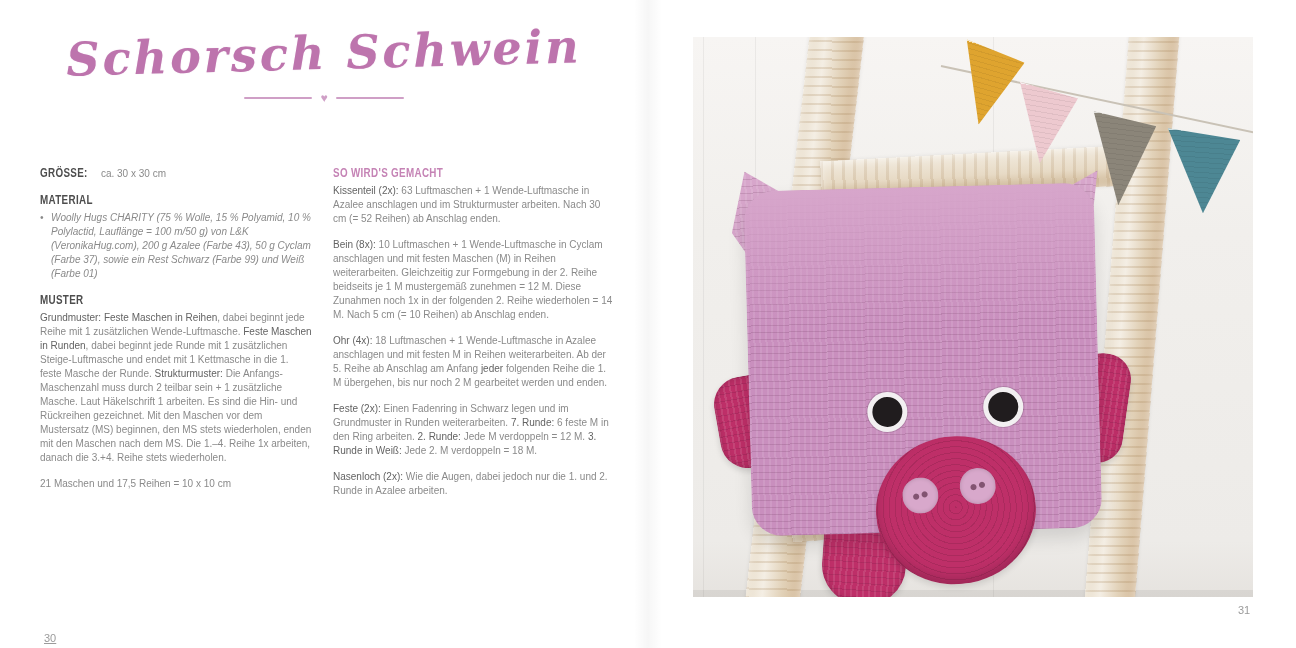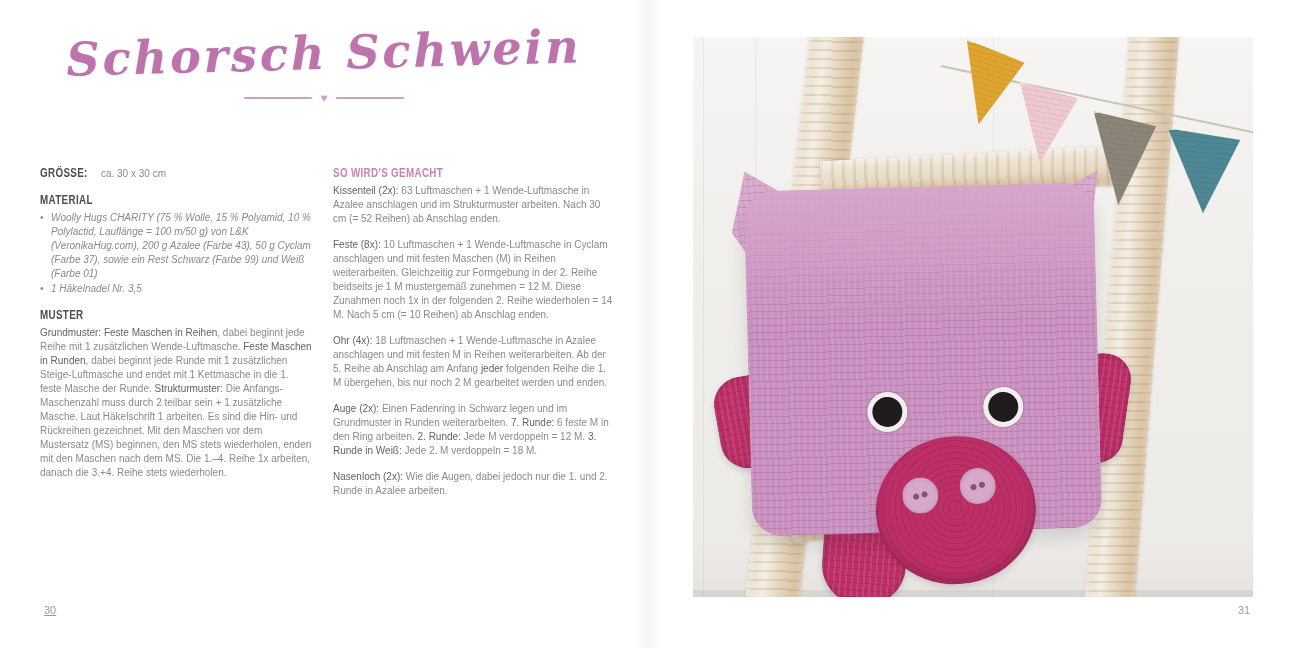--- a/index.html
+++ b/index.html
@@ -34,21 +34,21 @@
   .sec-heading.pink{color:var(--accent-pink);}
   .inline-val{font-size:10px;color:var(--body-color);}
   .b{font-weight:400;color:var(--bold-color);}
   p.block{margin:0 0 12px 0;}
   .h-row{margin:12px 0 3px 0;}
   .h-row:first-child{margin-top:0;}
   ul.mat{list-style:none;margin:0;padding:0;}
   ul.mat li{position:relative;padding-left:11px;margin:0 0 1px 0;font-style:italic;}
   ul.mat li::before{content:"•";position:absolute;left:0;top:0;color:var(--body-color);}
   .page-num{position:absolute;font-size:11px;color:#9b9b9b;}
-  .page-num.left{left:44px;top:604px;text-decoration:underline;}
+  .page-num.left{left:44px;top:632px;text-decoration:underline;}
   .page-num.right{left:1238px;top:604px;}
 
   
   .photo{
     position:absolute;left:693px;top:37px;width:560px;height:560px;overflow:hidden;
     background:linear-gradient(180deg,#f7f5f3,var(--wall) 35%,#edebe8 90%,#e6e3df);
   }
   .seam{position:absolute;top:0;width:1px;height:100%;background:rgba(0,0,0,.05);}
   .baseboard{position:absolute;left:0;bottom:0;width:100%;height:7px;background:rgba(0,0,0,.06);}
 
@@ -139,38 +139,38 @@
       <div>
         <span class="sec-heading">GRÖSSE:</span>
         <span class="inline-val">ca. 30 x 30 cm</span>
       </div>
 
       <div class="h-row">
         <h2 class="sec-heading">MATERIAL</h2>
       </div>
       <ul class="mat">
           <li>Woolly Hugs CHARITY (75 % Wolle, 15 % Polyamid, 10 % Polylactid, Lauflänge = 100 m/50 g) von L&amp;K (VeronikaHug.com), 200 g Azalee (Farbe 43), 50 g Cyclam (Farbe 37), sowie ein Rest Schwarz (Farbe 99) und Weiß (Farbe 01)</li>
-          <li>1 Häkelnadel Nr. 3,5</li>
         </ul>
 
       <div class="h-row">
         <h2 class="sec-heading">MUSTER</h2>
       </div>
       <p class="block"><span class="b">Grundmuster: Feste Maschen in Reihen</span><span>, dabei beginnt jede Reihe mit 1 zusätzlichen Wende-Luftmasche. </span><span class="b">Feste Maschen in Runden</span><span>, dabei beginnt jede Runde mit 1 zusätzlichen Steige-Luftmasche und endet mit 1 Kettmasche in die 1. feste Masche der Runde. </span><span class="b">Strukturmuster: </span><span>Die Anfangs-Maschenzahl muss durch 2 teilbar sein + 1 zusätzliche Masche. Laut Häkelschrift 1 arbeiten. Es sind die Hin- und Rückreihen gezeichnet. Mit den Maschen vor dem Mustersatz (MS) beginnen, den MS stets wiederholen, enden mit den Maschen nach dem MS. Die 1.–4. Reihe 1x arbeiten, danach die 3.+4. Reihe stets wiederholen.</span></p>
 
+      <p class="block">21 Maschen und 17,5 Reihen = 10 x 10 cm</p>
     </div>
 
     <div class="col col-right">
       <div class="h-row">
         <h2 class="sec-heading pink">SO WIRD'S GEMACHT</h2>
       </div>
       <p class="block"><span class="b">Kissenteil (2x): </span><span>63 Luftmaschen + 1 Wende-Luftmasche in Azalee anschlagen und im Strukturmuster arbeiten. Nach 30 cm (= 52 Reihen) ab Anschlag enden.</span></p>
-      <p class="block"><span class="b">Feste (8x): </span><span>10 Luftmaschen + 1 Wende-Luftmasche in Cyclam anschlagen und mit festen Maschen (M) in Reihen weiterarbeiten. Gleichzeitig zur Formgebung in der 2. Reihe beidseits je 1 M mustergemäß zunehmen = 12 M. Diese Zunahmen noch 1x in der folgenden 2. Reihe wiederholen = 14 M. Nach 5 cm (= 10 Reihen) ab Anschlag enden.</span></p>
+      <p class="block"><span class="b">Bein (8x): </span><span>10 Luftmaschen + 1 Wende-Luftmasche in Cyclam anschlagen und mit festen Maschen (M) in Reihen weiterarbeiten. Gleichzeitig zur Formgebung in der 2. Reihe beidseits je 1 M mustergemäß zunehmen = 12 M. Diese Zunahmen noch 1x in der folgenden 2. Reihe wiederholen = 14 M. Nach 5 cm (= 10 Reihen) ab Anschlag enden.</span></p>
       <p class="block"><span class="b">Ohr (4x): </span><span>18 Luftmaschen + 1 Wende-Luftmasche in Azalee anschlagen und mit festen M in Reihen weiterarbeiten. Ab der 5. Reihe ab Anschlag am Anfang </span><span class="b">jeder</span><span> folgenden Reihe die 1. M übergehen, bis nur noch 2 M gearbeitet werden und enden.</span></p>
-      <p class="block"><span class="b">Auge (2x): </span><span>Einen Fadenring in Schwarz legen und im Grundmuster in Runden weiterarbeiten. </span><span class="b">7. Runde: </span><span>6 feste M in den Ring arbeiten. </span><span class="b">2. Runde: </span><span>Jede M verdoppeln = 12 M. </span><span class="b">3. Runde in Weiß: </span><span>Jede 2. M verdoppeln = 18 M.</span></p>
+      <p class="block"><span class="b">Feste (2x): </span><span>Einen Fadenring in Schwarz legen und im Grundmuster in Runden weiterarbeiten. </span><span class="b">7. Runde: </span><span>6 feste M in den Ring arbeiten. </span><span class="b">2. Runde: </span><span>Jede M verdoppeln = 12 M. </span><span class="b">3. Runde in Weiß: </span><span>Jede 2. M verdoppeln = 18 M.</span></p>
       <p class="block"><span class="b">Nasenloch (2x): </span><span>Wie die Augen, dabei jedoch nur die 1. und 2. Runde in Azalee arbeiten.</span></p>
     </div>
 
     <div class="page-num left">30</div>
   </div>
 
   <div class="gutter"></div>
 
   <div>
     <div class="photo">

